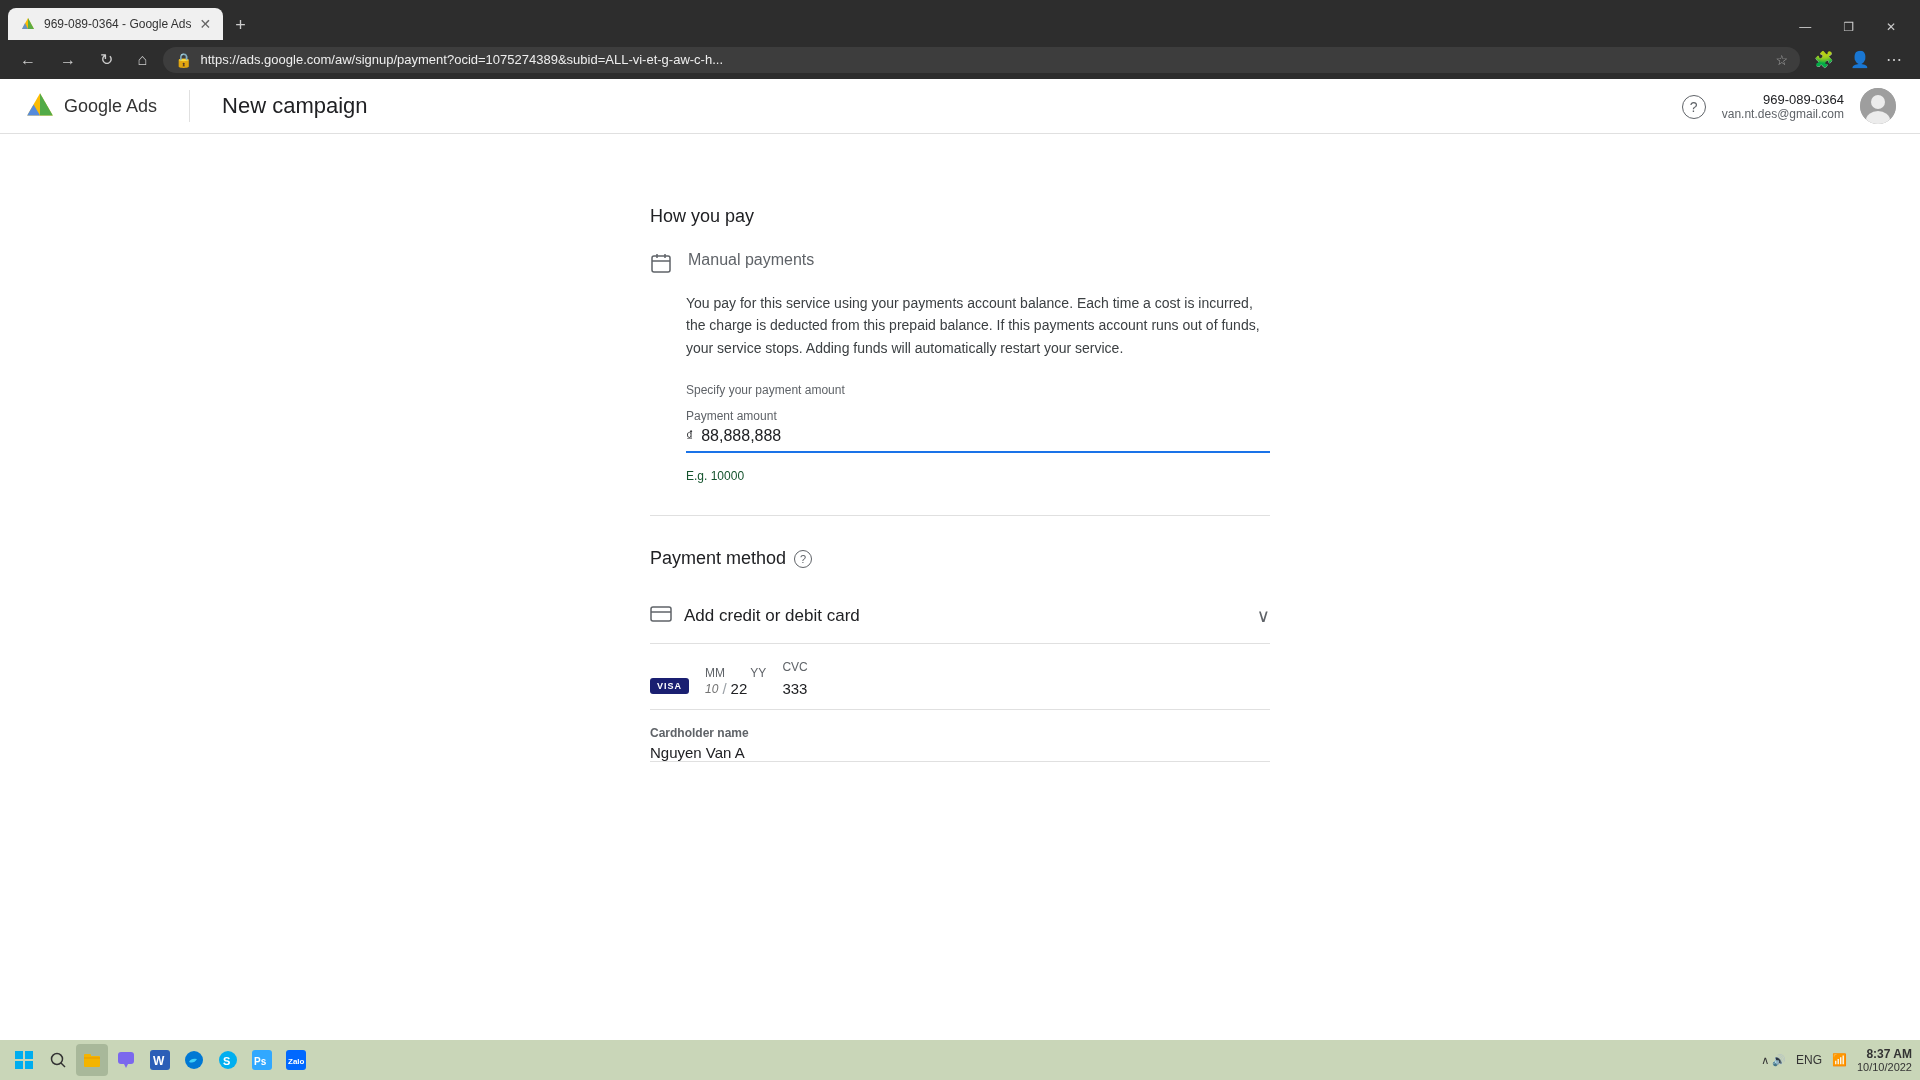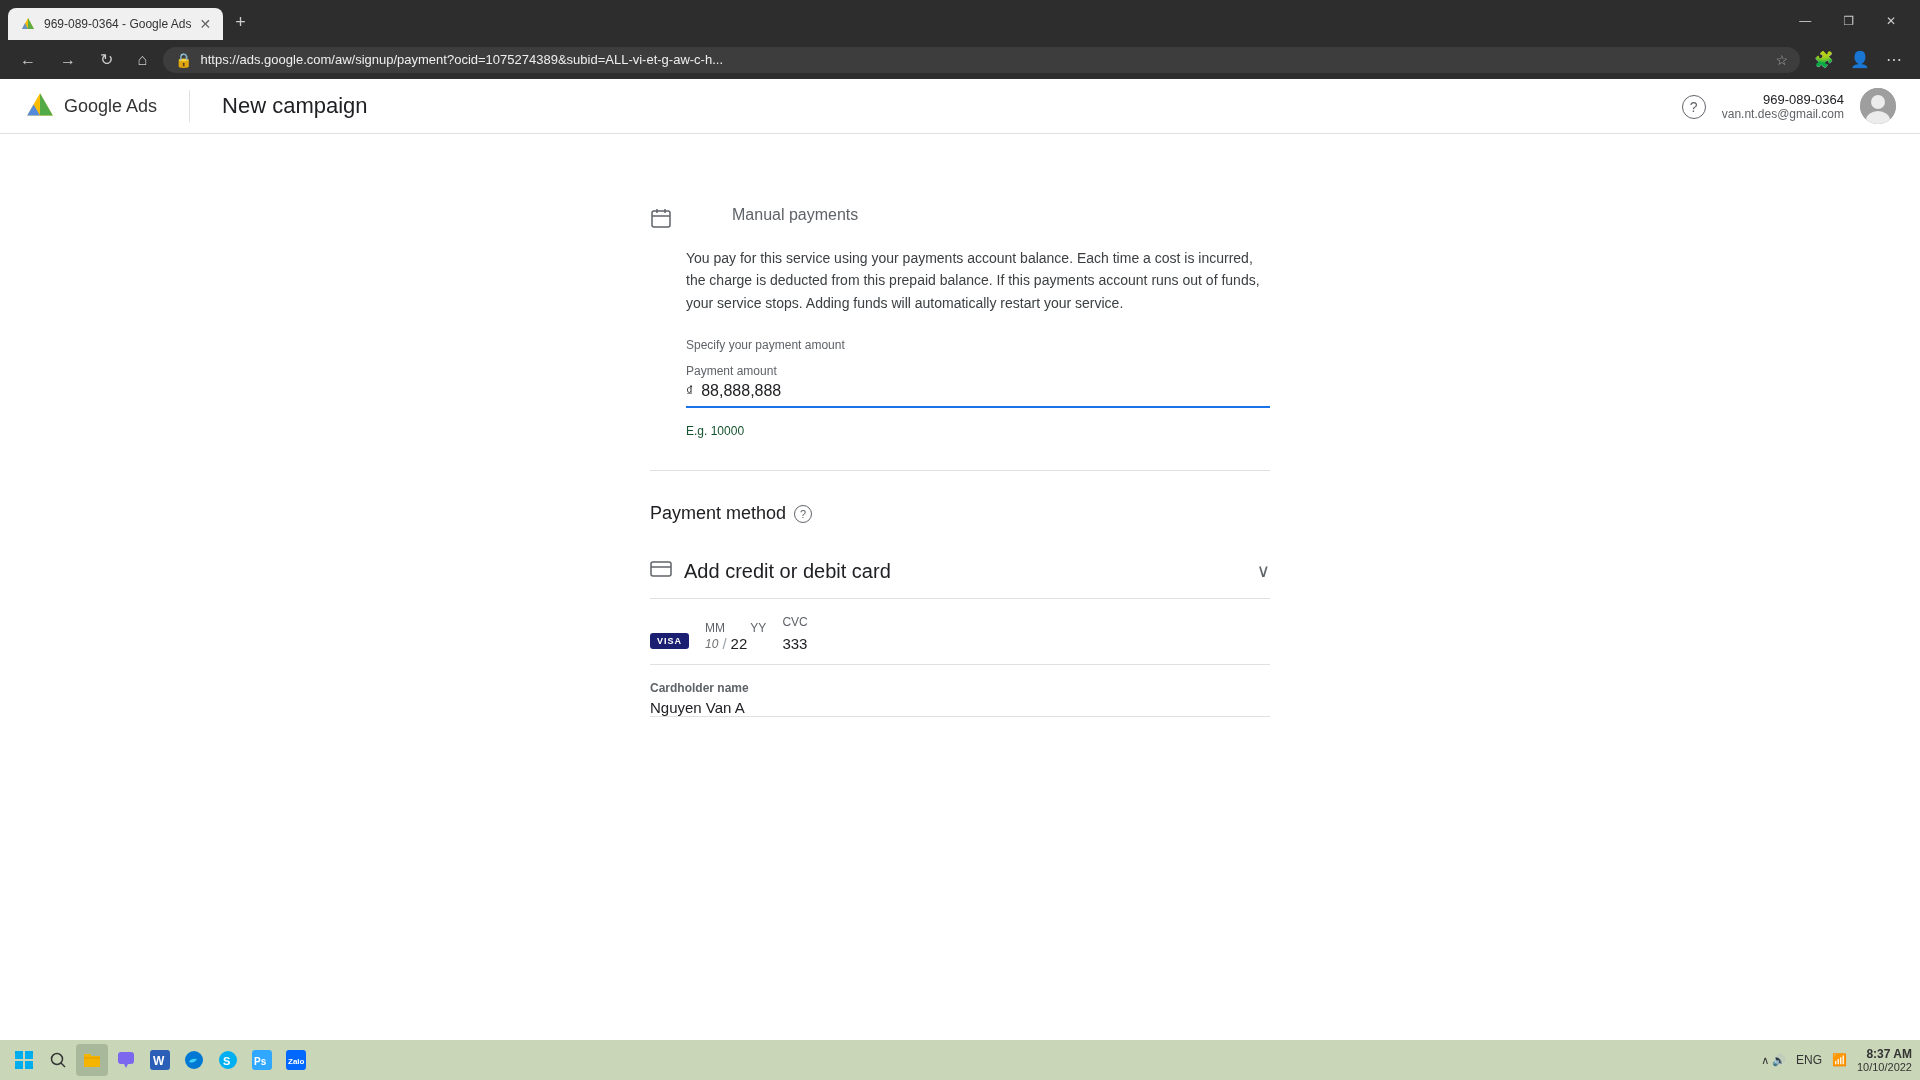--- a/index.html
+++ b/index.html
@@ -1,17 +1,17 @@
 <!DOCTYPE html>
 <html><head>
   <meta charset="utf-8">
   <style>
     * { margin: 0; padding: 0; box-sizing: border-box; }
     body { font-family: 'Segoe UI', Arial, sans-serif; background: #f8f9fa; width: 1920px; height: 1080px; overflow: hidden; }
-    .tab-bar { display: flex; align-items: flex-start; padding: 8px 8px 0 8px; gap: 4px; background: #2d2d2d; }
+    .tab-bar { display: flex; align-items: flex-end; padding: 8px 8px 0 8px; gap: 4px; background: #2d2d2d; }
     .browser-tab { display: flex; align-items: center; gap: 8px; background: #f0f0f0; border-radius: 8px 8px 0 0; padding: 8px 12px; font-size: 13px; color: #333; min-width: 200px; max-width: 280px; }
     .browser-tab .tab-favicon { width: 16px; height: 16px; }
     .browser-tab .tab-title { flex: 1; white-space: nowrap; overflow: hidden; text-overflow: ellipsis; font-size: 12px; }
     .browser-tab .tab-close { cursor: pointer; color: #666; font-size: 14px; }
     .new-tab-btn { background: none; border: none; color: #ccc; font-size: 18px; cursor: pointer; padding: 4px 8px; border-radius: 50%; }
     .window-controls { display: flex; gap: 0; margin-left: auto; }
     .win-btn { background: none; border: none; color: #ccc; font-size: 12px; padding: 6px 16px; cursor: pointer; }
 
     .address-bar-row { display: flex; align-items: center; background: #2d2d2d; padding: 6px 12px; gap: 8px; }
     .nav-btn { background: none; border: none; color: #ccc; font-size: 16px; cursor: pointer; padding: 4px 8px; border-radius: 4px; }
@@ -144,31 +144,32 @@
         <ellipse cx="18" cy="32" rx="12" ry="9" fill="#fff" opacity="0.8"></ellipse>
       </svg>
     </div>
   </div>
 </div>
 
 <div class="main-content" style="height: calc(1080px - 95px - 40px); overflow-y: auto; background: #fff;">
   <div class="content-area" style="max-width: 700px; margin: 0 auto; padding: 32px 40px;">
 
     <div>
+      <h2 class="section-title">How you pay</h2>
 
       <div class="payment-method-row">
         <span style="color:#5f6368;font-size:22px;margin-top:1px;">
           <svg width="22" height="22" viewBox="0 0 22 22" fill="none">
             <rect x="2" y="4" width="18" height="16" rx="2" stroke="#5f6368" stroke-width="1.5" fill="none"></rect>
             <line x1="2" y1="9" x2="20" y2="9" stroke="#5f6368" stroke-width="1.5"></line>
             <line x1="7" y1="2" x2="7" y2="6" stroke="#5f6368" stroke-width="1.5"></line>
             <line x1="15" y1="2" x2="15" y2="6" stroke="#5f6368" stroke-width="1.5"></line>
           </svg>
         </span>
-        <span class="payment-method-label" style="font-size:16px;color:#5f6368;margin-left:44px;">Manual payments</span>
+        <span class="payment-method-label" style="font-size:16px;color:#5f6368;">Manual payments</span>
       </div>
 
       <p class="payment-description">You pay for this service using your payments account balance. Each time a cost is incurred, the charge is deducted from this prepaid balance. If this payments account runs out of funds, your service stops. Adding funds will automatically restart your service.</p>
 
       <p class="specify-label" style="font-size:12px;color:#5f6368;margin-left:36px;margin-bottom:12px;">Specify your payment amount</p>
 
       <div class="amount-section" style="margin-left:36px;">
         <div class="amount-label" style="font-size:12px;color:#5f6368;margin-bottom:4px;">Payment amount</div>
         <div class="amount-input-row" style="display:flex;align-items:center;gap:8px;border-bottom:2px solid #1a73e8;padding-bottom:6px;width:100%;">
           <span class="currency-symbol" style="font-size:14px;color:#202124;">₫</span>
@@ -187,21 +188,21 @@
       </div>
 
       <div class="add-card-row" style="display:flex;align-items:center;justify-content:space-between;padding:14px 0;border-bottom:1px solid #e0e0e0;">
         <div class="add-card-left" style="display:flex;align-items:center;gap:12px;">
           <span style="color:#5f6368;">
             <svg width="22" height="22" viewBox="0 0 22 22" fill="none">
               <rect x="1" y="4" width="20" height="14" rx="2" stroke="#5f6368" stroke-width="1.5" fill="none"></rect>
               <line x1="1" y1="9" x2="21" y2="9" stroke="#5f6368" stroke-width="1.5"></line>
             </svg>
           </span>
-          <span class="add-card-text" style="font-size:20px;color:#202124;">Add credit or debit card</span>
+          <span class="add-card-text" style="font-size:17px;color:#202124;">Add credit or debit card</span>
         </div>
         <span style="color:#5f6368;font-size:18px;">∨</span>
       </div>
 
       <div class="card-form" style="padding:16px 0;">
 
         <div style="display:flex;align-items:flex-end;gap:16px;border-bottom:1px solid #e0e0e0;padding-bottom:12px;margin-bottom:16px;">
           <div style="padding-bottom:4px;">
             <span style="background:#1a1f71;color:#fff;font-size:9px;font-weight:700;padding:3px 7px;border-radius:3px;letter-spacing:1px;">VISA</span>
           </div>

